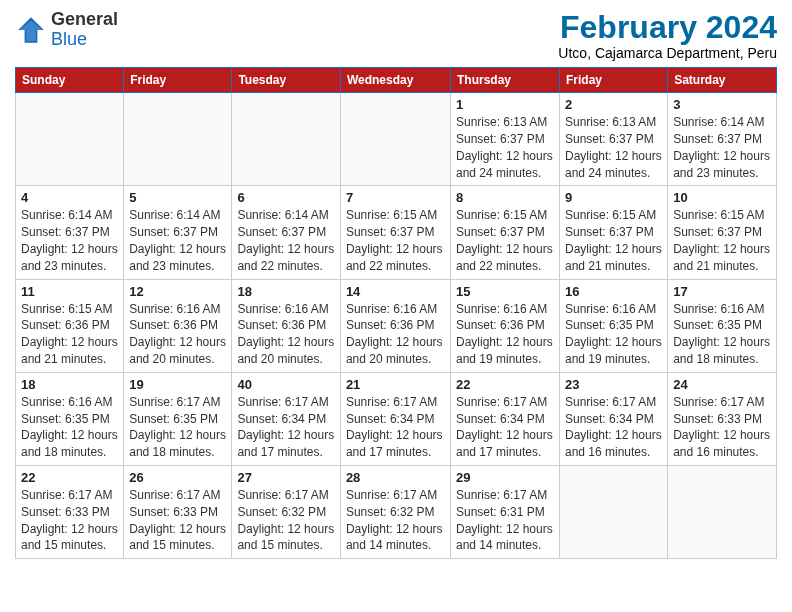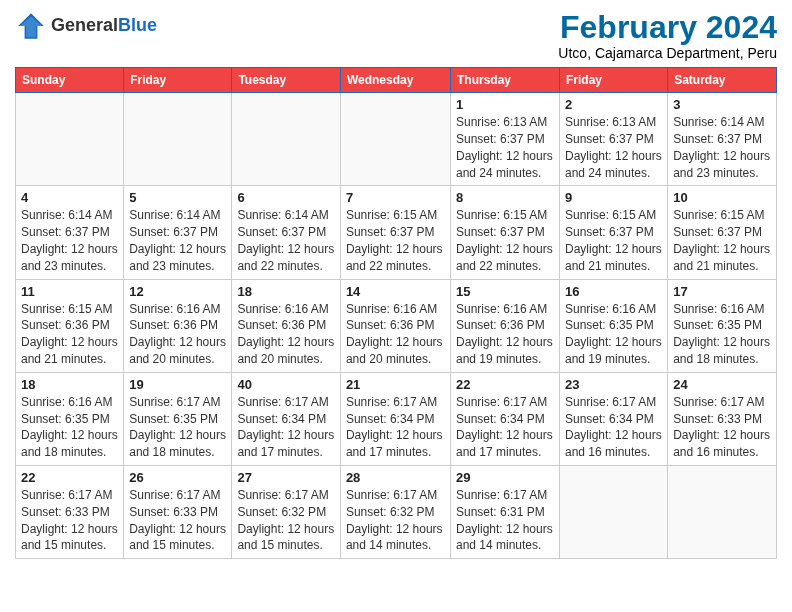--- a/index.html
+++ b/index.html
@@ -21,31 +21,31 @@
       align-items: flex-start;
       margin-bottom: 6px;
     }
     .logo {
       display: flex;
       align-items: center;
       gap: 4px;
     }
     .logo-text {
       display: flex;
-      flex-direction: row;
+      flex-direction: column;
       line-height: 1.1;
     }
     .logo-general {
       font-size: 18px;
       font-weight: bold;
       color: #333;
     }
     .logo-blue {
       font-size: 18px;
-      font-weight: bold;
+      font-weight: normal;
       color: #1a6bbf;
     }
     .logo-icon {
       width: 32px;
       height: 32px;
     }
     .title-area {
       text-align: right;
     }
     .main-title {
@@ -57,21 +57,21 @@
     .subtitle {
       font-size: 14px;
       color: #000000;
     }
     .calendar {
       width: 100%;
       border-collapse: collapse;
       font-size: 10.5px;
     }
     .calendar th {
-      background-color: #ef4444;
+      background-color: #b91c1c;
       color: #fff;
       text-align: left;
       padding: 5px 6px;
       font-size: 12px;
       font-weight: bold;
       border: 1px solid #1a6bbf;
     }
     .calendar td {
       border: 1px solid #ccc;
       vertical-align: top;

